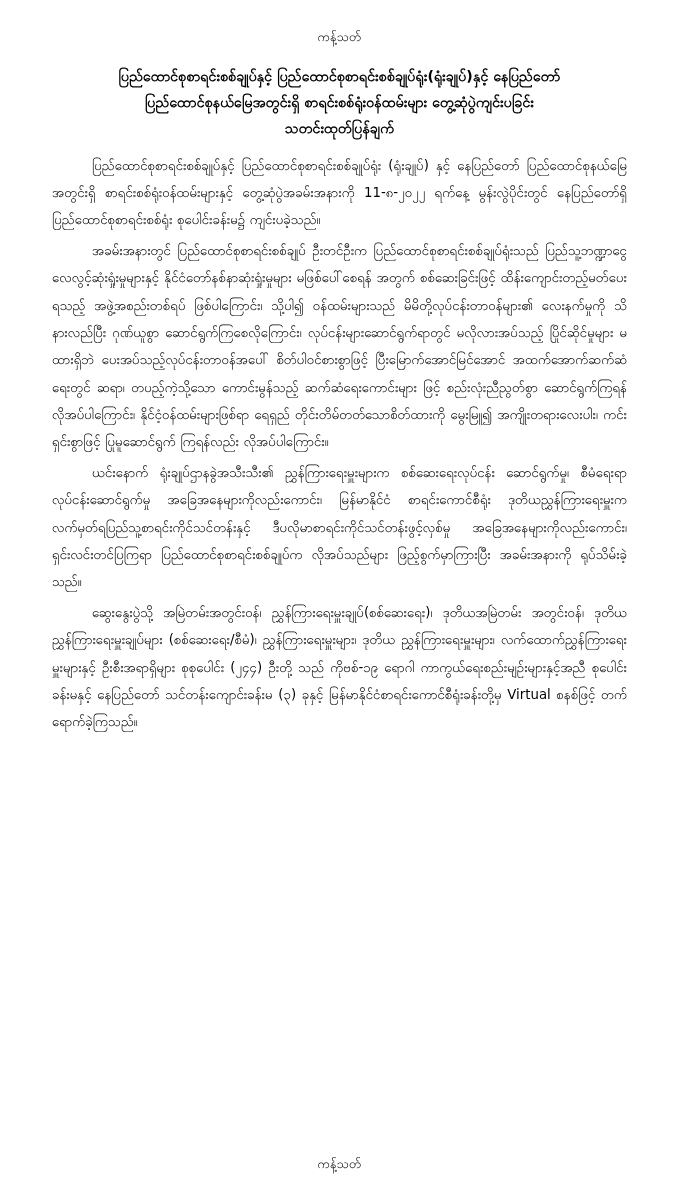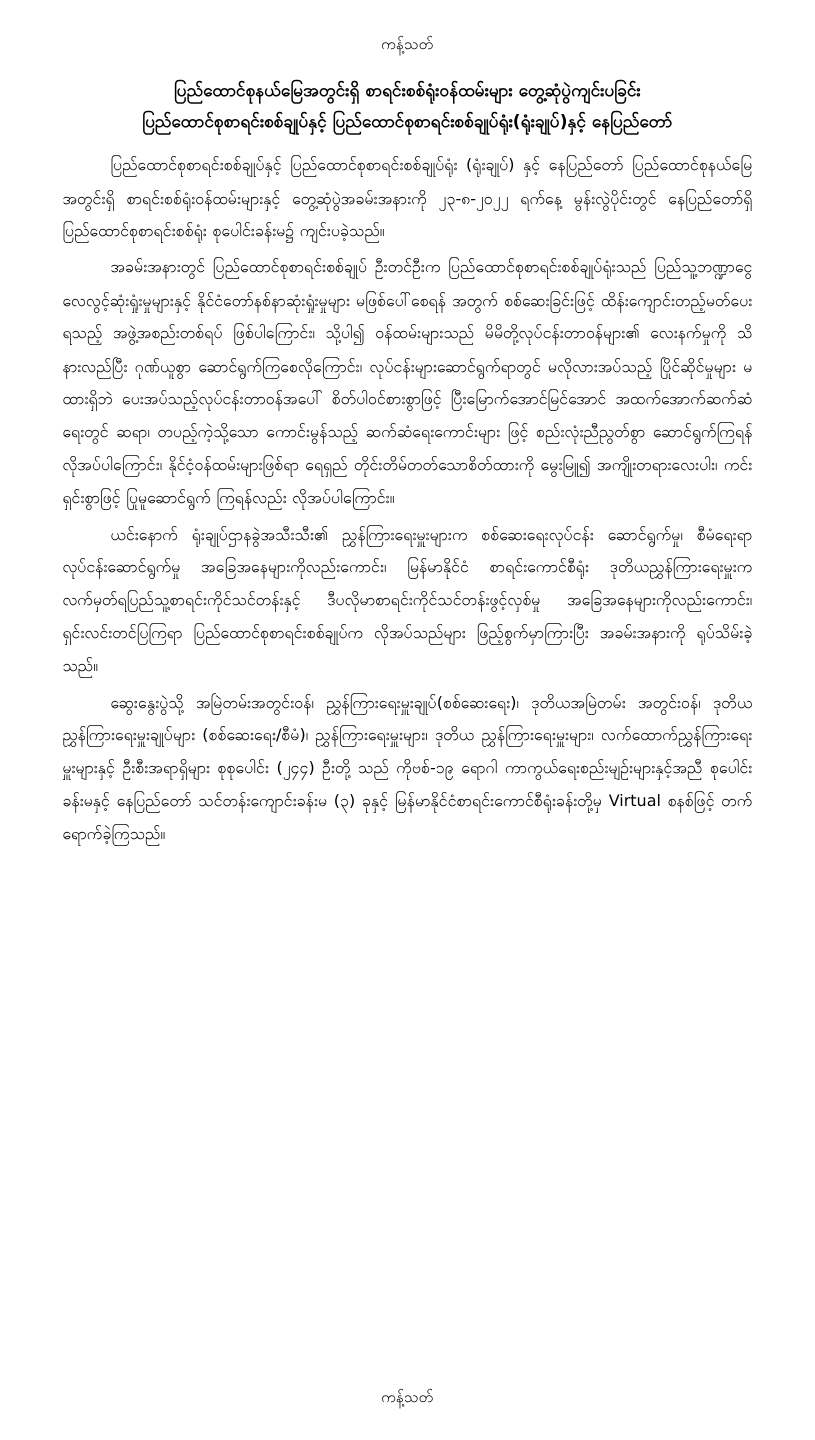--- a/index.html
+++ b/index.html
@@ -65,26 +65,27 @@
   }
 </style>
 </head>
 <body>
 
 <div class="page">
 
   <div class="header-mark">ကန့်သတ်</div>
 
   <div class="doc-title">
+    <span class="tline">ပြည်ထောင်စုစာရင်းစစ်ချုပ်နှင့် ပြည်ထောင်စုစာရင်းစစ်ချုပ်ရုံး(ရုံးချုပ်)နှင့် နေပြည်တော်</span>
     <span class="tline">ပြည်ထောင်စုနယ်မြေအတွင်းရှိ စာရင်းစစ်ရုံးဝန်ထမ်းများ တွေ့ဆုံပွဲကျင်းပခြင်း</span>
-    <span class="tline">ပြည်ထောင်စုစာရင်းစစ်ချုပ်နှင့် ပြည်ထောင်စုစာရင်းစစ်ချုပ်ရုံး(ရုံးချုပ်)နှင့် နေပြည်တော်</span>
+    <span class="tline">သတင်းထုတ်ပြန်ချက်</span>
   </div>
 
   <div class="body-content">
-    <p class="para">ပြည်ထောင်စုစာရင်းစစ်ချုပ်နှင့် ပြည်ထောင်စုစာရင်းစစ်ချုပ်ရုံး (ရုံးချုပ်) နှင့် နေပြည်တော် ပြည်ထောင်စုနယ်မြေအတွင်းရှိ စာရင်းစစ်ရုံးဝန်ထမ်းများနှင့် တွေ့ဆုံပွဲအခမ်းအနားကို ၂၃-၈-၂၀၂၂ ရက်နေ့ မွန်းလွဲပိုင်းတွင် နေပြည်တော်ရှိ ပြည်ထောင်စုစာရင်းစစ်ရုံး စုပေါင်းခန်းမ၌ ကျင်းပခဲ့သည်။</p>
+    <p class="para">ပြည်ထောင်စုစာရင်းစစ်ချုပ်နှင့် ပြည်ထောင်စုစာရင်းစစ်ချုပ်ရုံး (ရုံးချုပ်) နှင့် နေပြည်တော် ပြည်ထောင်စုနယ်မြေအတွင်းရှိ စာရင်းစစ်ရုံးဝန်ထမ်းများနှင့် တွေ့ဆုံပွဲအခမ်းအနားကို 11-၈-၂၀၂၂ ရက်နေ့ မွန်းလွဲပိုင်းတွင် နေပြည်တော်ရှိ ပြည်ထောင်စုစာရင်းစစ်ရုံး စုပေါင်းခန်းမ၌ ကျင်းပခဲ့သည်။</p>
     <p class="para">အခမ်းအနားတွင် ပြည်ထောင်စုစာရင်းစစ်ချုပ် ဦးတင်ဦးက ပြည်ထောင်စုစာရင်းစစ်ချုပ်ရုံးသည် ပြည်သူ့ဘဏ္ဍာငွေ လေလွင့်ဆုံးရှုံးမှုများနှင့် နိုင်ငံတော်နစ်နာဆုံးရှုံးမှုများ မဖြစ်ပေါ်စေရန် အတွက် စစ်ဆေးခြင်းဖြင့် ထိန်းကျောင်းတည့်မတ်ပေးရသည့် အဖွဲ့အစည်းတစ်ရပ် ဖြစ်ပါကြောင်း၊ သို့ပါ၍ ဝန်ထမ်းများသည် မိမိတို့လုပ်ငန်းတာဝန်များ၏ လေးနက်မှုကို သိနားလည်ပြီး ဂုဏ်ယူစွာ ဆောင်ရွက်ကြစေလိုကြောင်း၊ လုပ်ငန်းများဆောင်ရွက်ရာတွင် မလိုလားအပ်သည့် ပြိုင်ဆိုင်မှုများ မထားရှိဘဲ ပေးအပ်သည့်လုပ်ငန်းတာဝန်အပေါ် စိတ်ပါဝင်စားစွာဖြင့် ပြီးမြောက်အောင်မြင်အောင် အထက်အောက်ဆက်ဆံရေးတွင် ဆရာ၊ တပည့်ကဲ့သို့သော ကောင်းမွန်သည့် ဆက်ဆံရေးကောင်းများ ဖြင့် စည်းလုံးညီညွတ်စွာ ဆောင်ရွက်ကြရန် လိုအပ်ပါကြောင်း၊ နိုင်ငံ့ဝန်ထမ်းများဖြစ်ရာ ရေရှည် တိုင်းတိမ်တတ်သောစိတ်ထားကို မွေးမြူ၍ အကျိုးတရားလေးပါး၊ ကင်းရှင်းစွာဖြင့် ပြုမူဆောင်ရွက် ကြရန်လည်း လိုအပ်ပါကြောင်း။</p>
     <p class="para">ယင်းနောက် ရုံးချုပ်ဌာနခွဲအသီးသီး၏ ညွှန်ကြားရေးမှူးများက စစ်ဆေးရေးလုပ်ငန်း ဆောင်ရွက်မှု၊ စီမံရေးရာလုပ်ငန်းဆောင်ရွက်မှု အခြေအနေများကိုလည်းကောင်း၊ မြန်မာနိုင်ငံ စာရင်းကောင်စီရုံး ဒုတိယညွှန်ကြားရေးမှူးက လက်မှတ်ရပြည်သူ့စာရင်းကိုင်သင်တန်းနှင့် ဒီပလိုမာစာရင်းကိုင်သင်တန်းဖွင့်လှစ်မှု အခြေအနေများကိုလည်းကောင်း၊ ရှင်းလင်းတင်ပြကြရာ ပြည်ထောင်စုစာရင်းစစ်ချုပ်က လိုအပ်သည်များ ဖြည့်စွက်မှာကြားပြီး အခမ်းအနားကို ရုပ်သိမ်းခဲ့ သည်။</p>
     <p class="para last-center-end">ဆွေးနွေးပွဲသို့ အမြဲတမ်းအတွင်းဝန်၊ ညွှန်ကြားရေးမှူးချုပ်(စစ်ဆေးရေး)၊ ဒုတိယအမြဲတမ်း အတွင်းဝန်၊ ဒုတိယညွှန်ကြားရေးမှူးချုပ်များ (စစ်ဆေးရေး/စီမံ)၊ ညွှန်ကြားရေးမှူးများ၊ ဒုတိယ ညွှန်ကြားရေးမှူးများ၊ လက်ထောက်ညွှန်ကြားရေးမှူးများနှင့် ဦးစီးအရာရှိများ စုစုပေါင်း (၂၄၄) ဦးတို့ သည် ကိုဗစ်-၁၉ ရောဂါ ကာကွယ်ရေးစည်းမျဉ်းများနှင့်အညီ စုပေါင်းခန်းမနှင့် နေပြည်တော် သင်တန်းကျောင်းခန်းမ (၃) ခုနှင့် မြန်မာနိုင်ငံစာရင်းကောင်စီရုံးခန်းတို့မှ Virtual စနစ်ဖြင့် တက်ရောက်ခဲ့ကြသည်။</p>
   </div>
 
   <div class="footer-mark">ကန့်သတ်</div>
 
 </div>
 
 </body></html>

